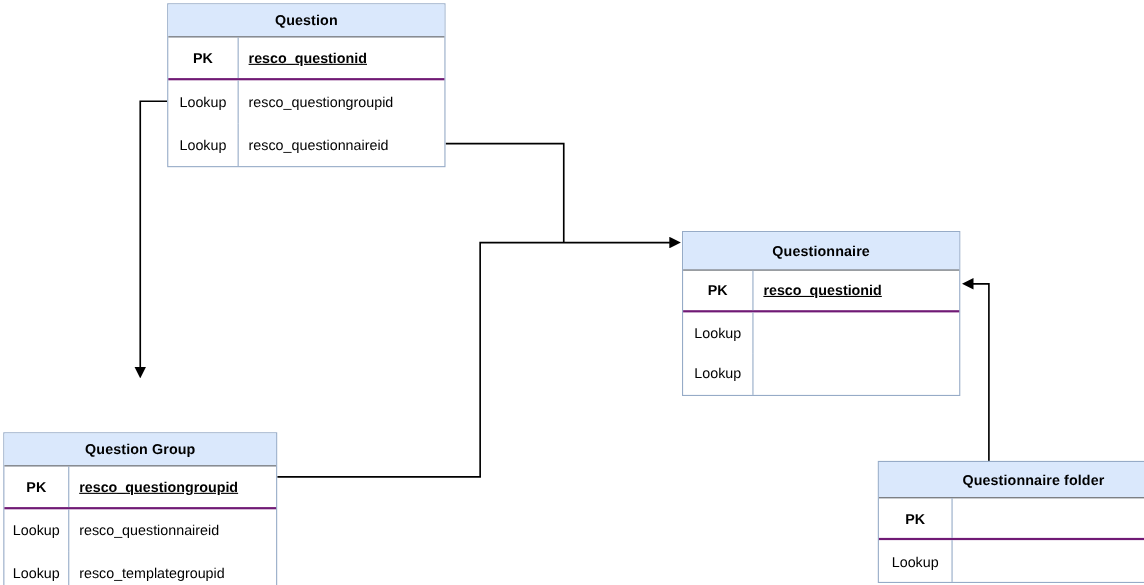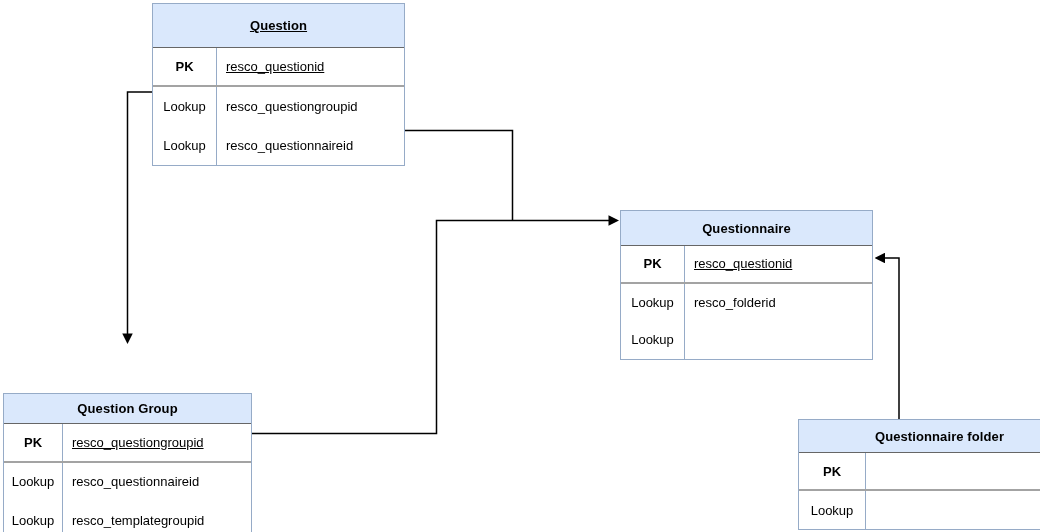--- a/index.html
+++ b/index.html
@@ -45,27 +45,27 @@
     border-right: 1px solid #96abc7;
   }
   .field {
     flex: 1;
     display: flex;
     align-items: center;
     padding-left: 9px;
     white-space: nowrap;
     overflow: hidden;
   }
-  .pk { border-bottom: 2px solid #a3a3a3; }
+  .pk { border-bottom: 2px solid #701a75; }
   .pk .key { font-weight: 700; }
-  .pk .field { font-weight: 400; text-decoration: underline; }
+  .pk .field { font-weight: 700; text-decoration: underline; }
 
   
   #e1 { left: 152px; top: 3px; width: 253px; }
-  #e1 .hd { height: 44px; text-decoration: underline; }
+  #e1 .hd { height: 30px; }
   #e1 .row { height: 39px; }
   #e1 .key { width: 64px; }
 
   
   #e2 { left: 620px; top: 166px; width: 253px; margin-top: 44px; }
   #e2 .hd { height: 35px; }
   #e2 .row { height: 37.5px; }
   #e2 .key { width: 64px; }
 
   
@@ -114,21 +114,20 @@
   </div>
 
   <div class="entity" id="e2">
     <div class="hd">Questionnaire</div>
     <div class="row pk">
       <div class="key">PK</div>
       <div class="field">resco_questionid</div>
     </div>
     <div class="row">
       <div class="key">Lookup</div>
-      <div class="field">resco_folderid</div>
     </div>
     <div class="row">
       <div class="key">Lookup</div>
     </div>
   </div>
 
   <div class="entity" id="e3">
     <div class="hd">Question Group</div>
     <div class="row pk">
       <div class="key">PK</div>

